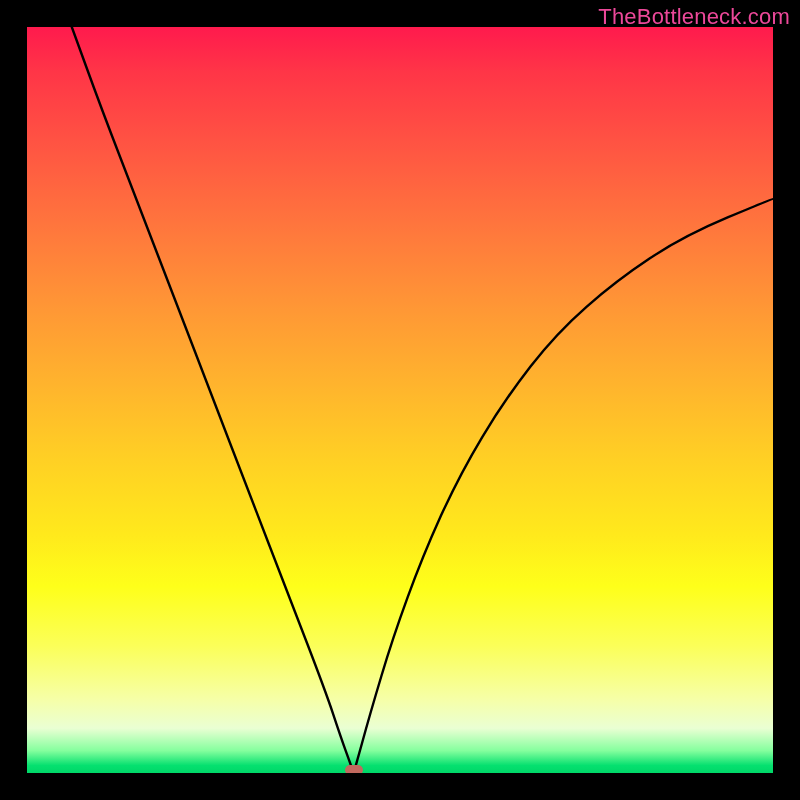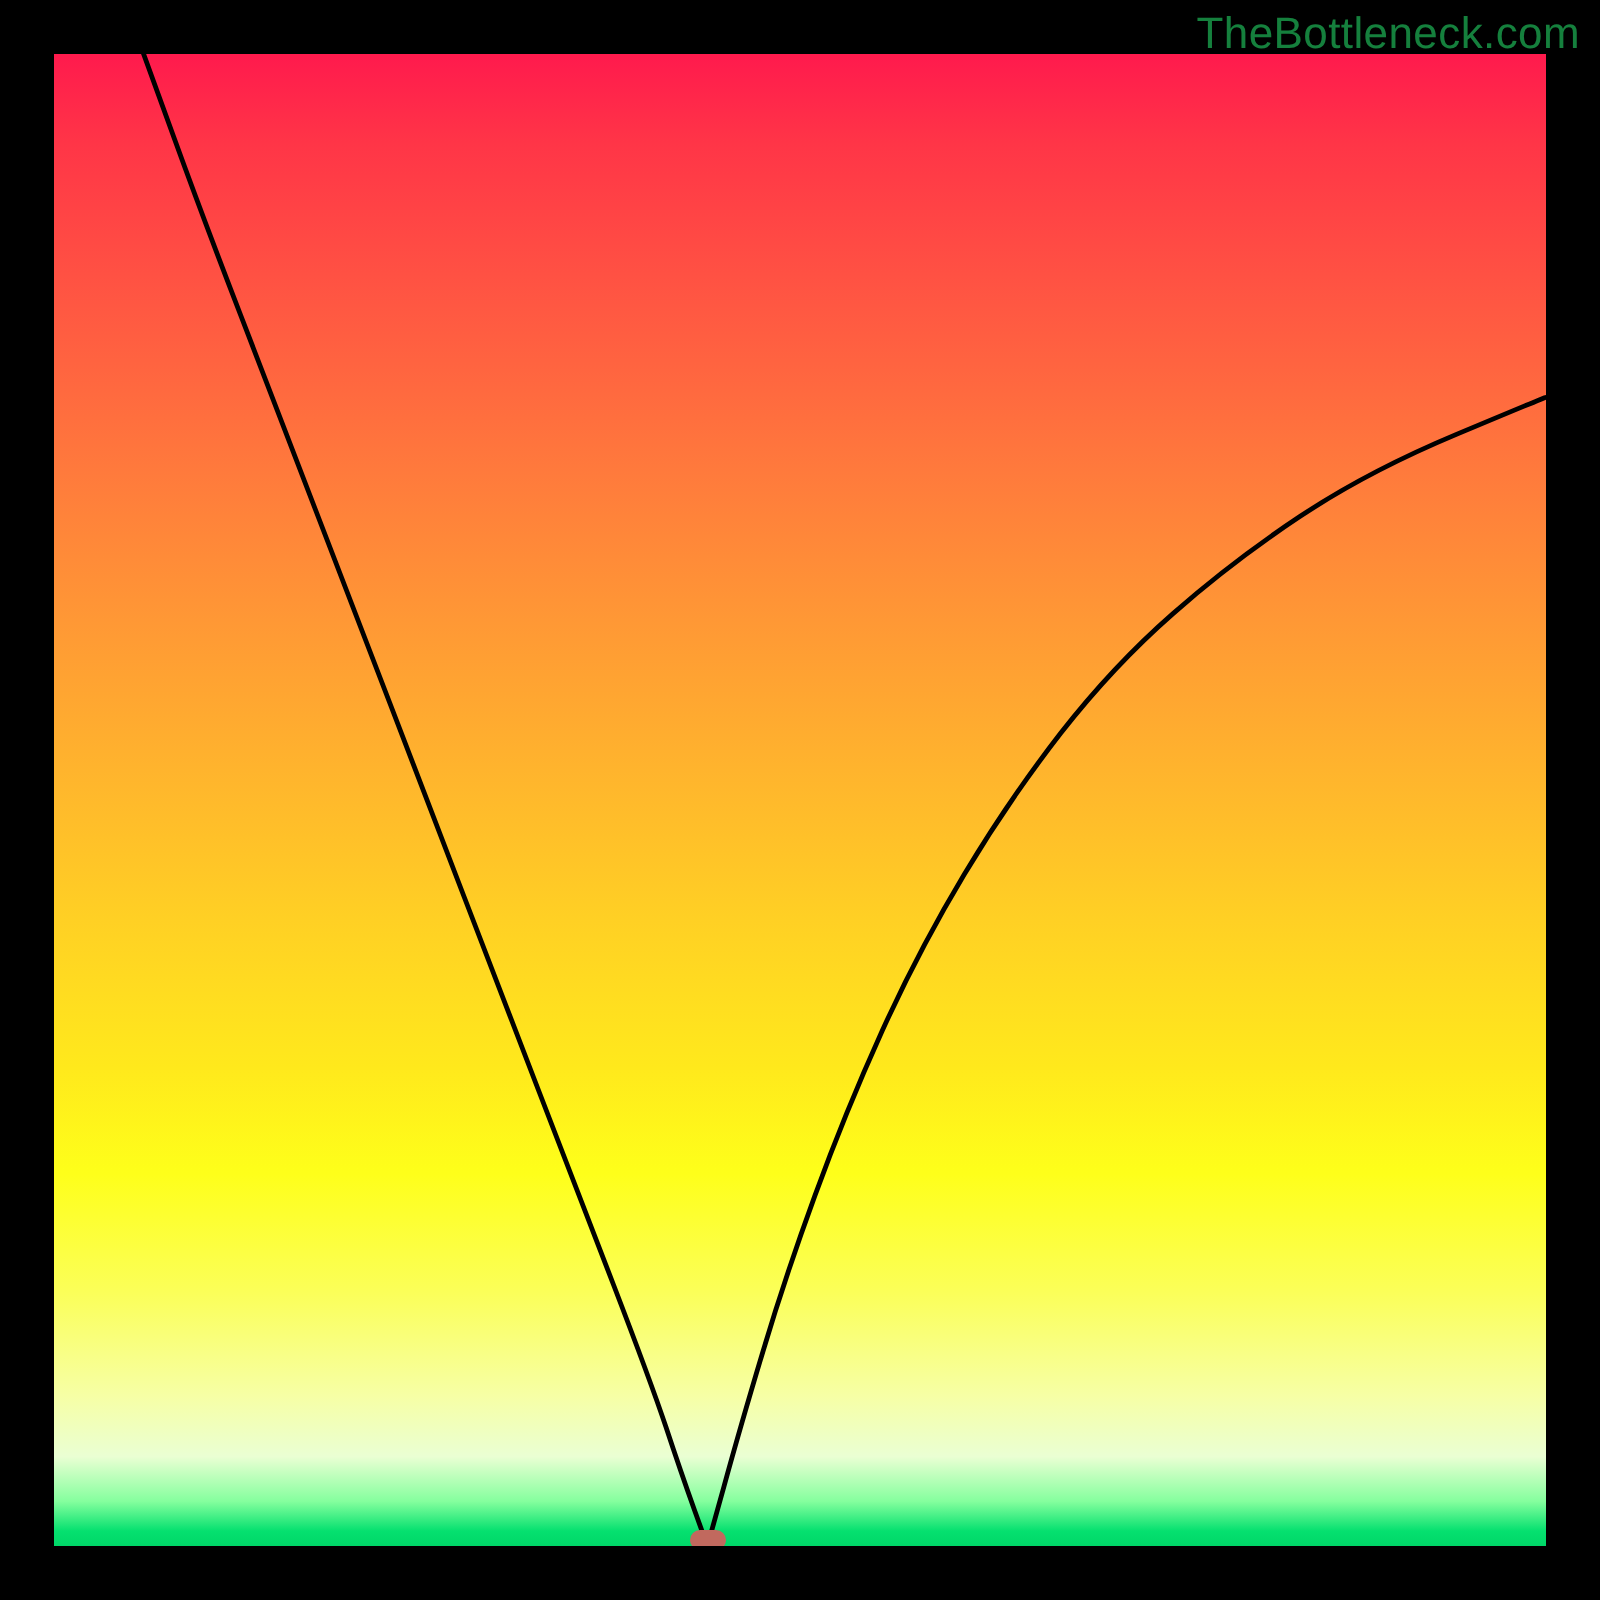--- a/index.html
+++ b/index.html
@@ -44,21 +44,21 @@
   .curve-svg {
     position: absolute;
     inset: 0;
     width: 746px;
     height: 746px;
   }
   .site-label {
     position: absolute;
     top: 4px;
     right: 10px;
-    color: #15803d;
+    color: #ec4899;
     font-size: 22px;
     font-weight: 500;
     letter-spacing: 0.2px;
   }
   .marker {
     position: absolute;
     width: 18px;
     height: 10px;
     border-radius: 5px;
     background: #c1695e;

